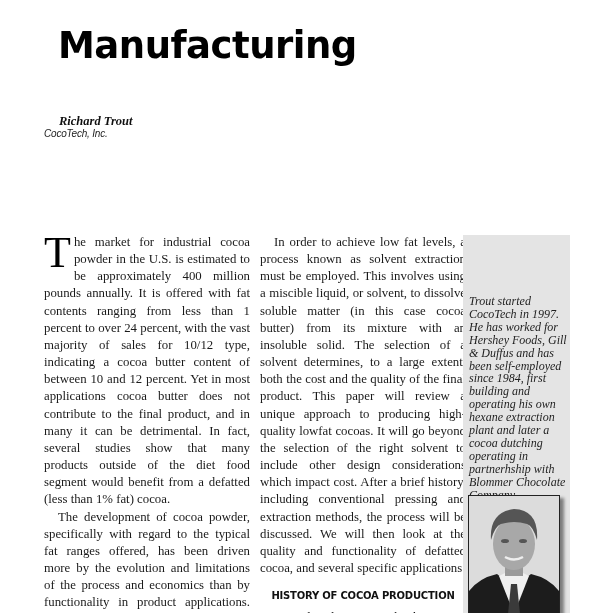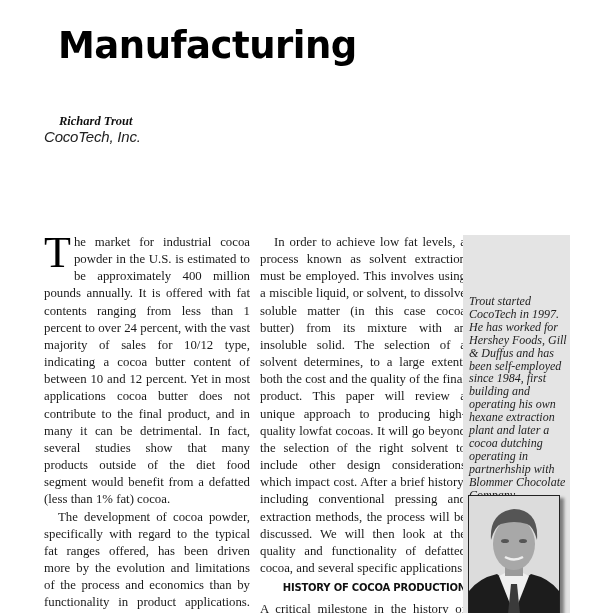--- a/index.html
+++ b/index.html
@@ -15,42 +15,42 @@
   .title span { display: block; }
 
   .author {
     position: absolute; left: 44px; top: 114px;
     font-family: "Liberation Serif", serif; font-weight: bold; font-style: italic;
     font-size: 12.5px; color: #111; margin-left: 15px;
   }
   .affil {
     position: absolute; left: 44px; top: 128px;
     font-family: "Liberation Sans", sans-serif; font-style: italic;
-    font-size: 15px; color: #222; letter-spacing: -0.2px;
+    font-size: 10px; color: #222; letter-spacing: -0.2px;
   }
 
   .col {
     position: absolute; top: 234px; width: 206px;
     font-family: "Liberation Serif", serif; font-size: 12.8px; line-height: 17.15px;
     color: #1a1a1a; text-align: justify;
   }
   .col p { margin: 0; text-indent: 0; }
   .col p.indent { text-indent: 14px; }
   .col1 { left: 44px; }
   .col2 { left: 260px; }
 
   .dropcap {
     float: left; font-family: "Liberation Serif", serif;
     font-size: 44px; line-height: 32px; margin: 3px 3px 0 0; color: #000;
   }
 
   .section-head {
     font-family: "DejaVu Sans", sans-serif; font-weight: bold;
-    font-size: 10px; letter-spacing: -0.2px; margin: 4px 0 6px 0; color: #111;
-    line-height: 14px; text-align: right;
+    font-size: 10px; letter-spacing: -0.2px; margin: 12px 0 6px 0; color: #111;
+    line-height: 14px; text-align: center;
   }
 
   .sidebar {
     position: absolute; left: 463px; top: 235px; width: 107px; height: 378px;
     background: #e4e4e4;
   }
   .sidebar-text {
     position: absolute; left: 6px; top: 60px; width: 100px;
     font-family: "Liberation Serif", serif; font-style: italic;
     font-size: 12px; line-height: 12.9px; color: #1e1e1e;

